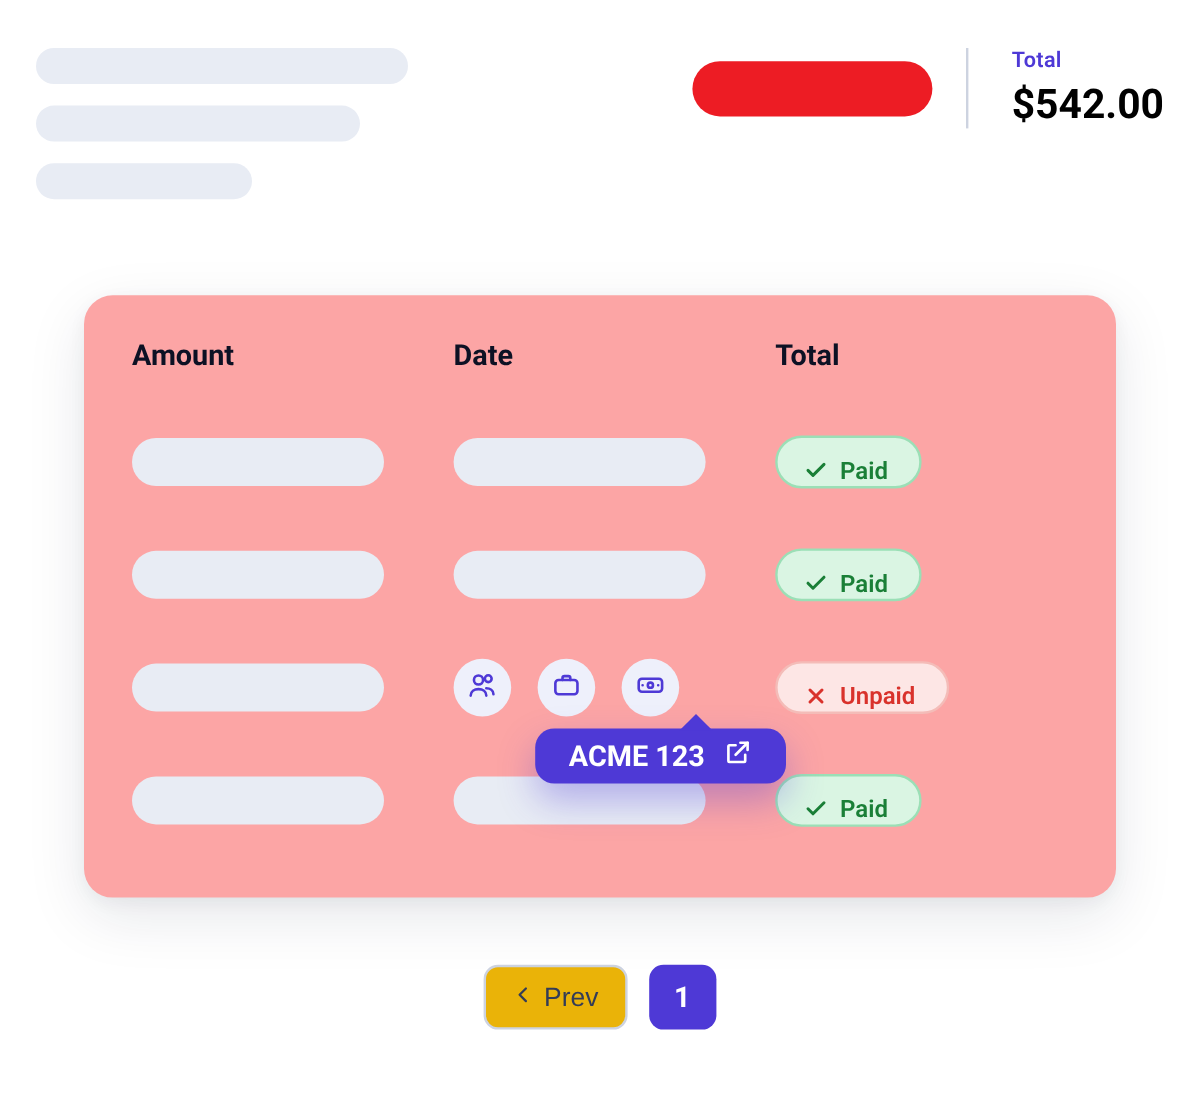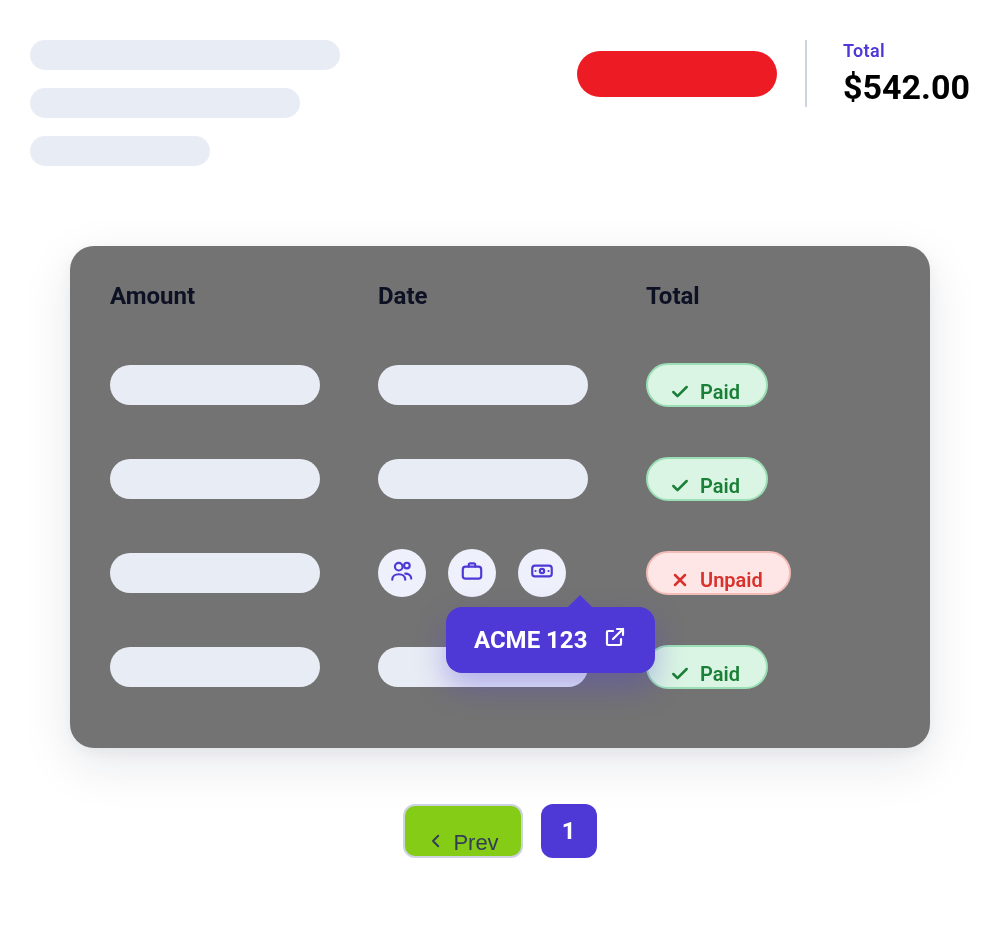--- a/index.html
+++ b/index.html
@@ -59,21 +59,21 @@
   }
   .total-value {
     font-size: 34px;
     font-weight: 700;
     color: #000000;
   }
 
   
   .card {
     margin: 0 40px;
-    background: #737373;
+    background: #fca5a5;
     border-radius: 24px;
     box-shadow: 0 16px 50px rgba(20, 30, 60, 0.10), 0 4px 14px rgba(20,30,60,0.05);
     padding: 36px 40px 50px 40px;
     position: relative;
   }
   .thead {
     display: grid;
     grid-template-columns: 1fr 1fr 1fr;
     gap: 24px;
     margin-bottom: 44px;
@@ -152,21 +152,21 @@
   }
 
   .tooltip {
     position: absolute;
     top: 58px;
     left: 68px;
     background: #4e39d6;
     color: #fff;
     font-size: 24px;
     font-weight: 700;
-    padding: 18px 28px;
+    padding: 8px 28px;
     border-radius: 16px;
     display: flex;
     align-items: center;
     gap: 16px;
     box-shadow: 0 14px 30px rgba(78,57,214,0.35);
     white-space: nowrap;
     z-index: 10;
   }
   .tooltip::before {
     content: "";
@@ -190,26 +190,26 @@
     justify-content: center;
     align-items: center;
     gap: 18px;
     margin-top: 56px;
   }
   .page-btn {
     height: 54px;
     padding: 0 22px;
     border-radius: 12px;
     border: 2px solid #cdd3e0;
-    background: #84cc16;
+    background: #eab308;
     color: #333c57;
     font-size: 22px;
     font-weight: 500;
     display: inline-flex;
-    align-items: flex-end;
+    align-items: center;
     gap: 8px;
     cursor: pointer;
   }
   .page-btn svg {
     width: 18px; height: 18px;
     stroke: #333c57; fill: none; stroke-width: 2.5;
     stroke-linecap: round; stroke-linejoin: round;
   }
   .page-num {
     width: 56px; height: 54px;

